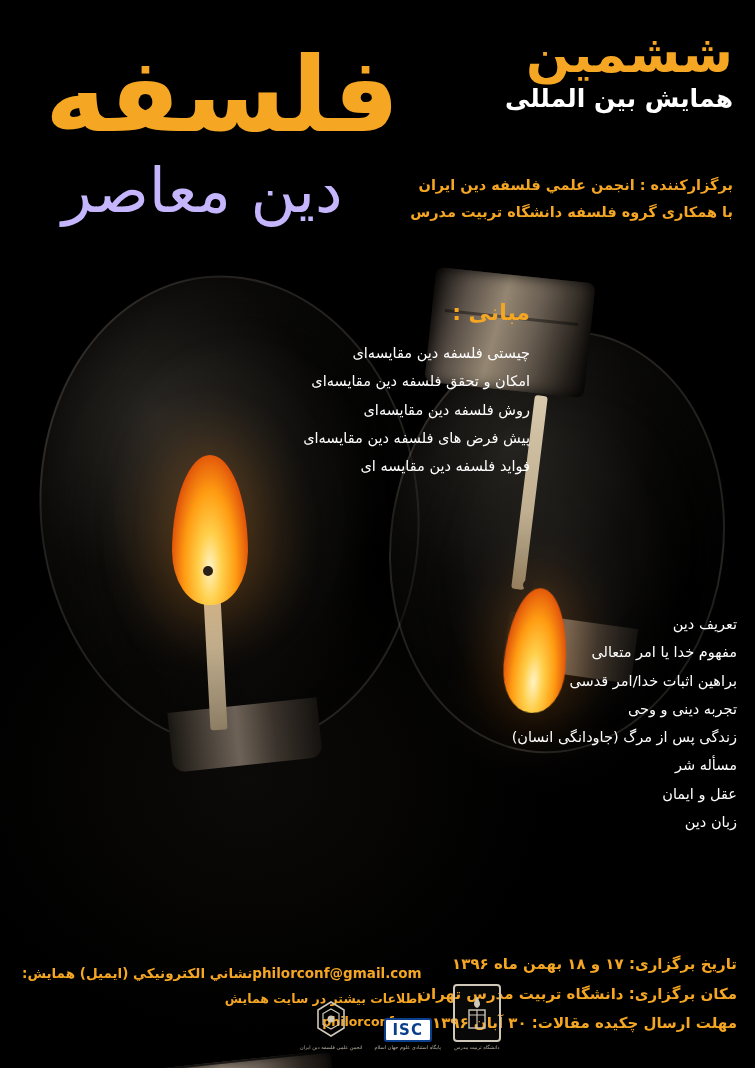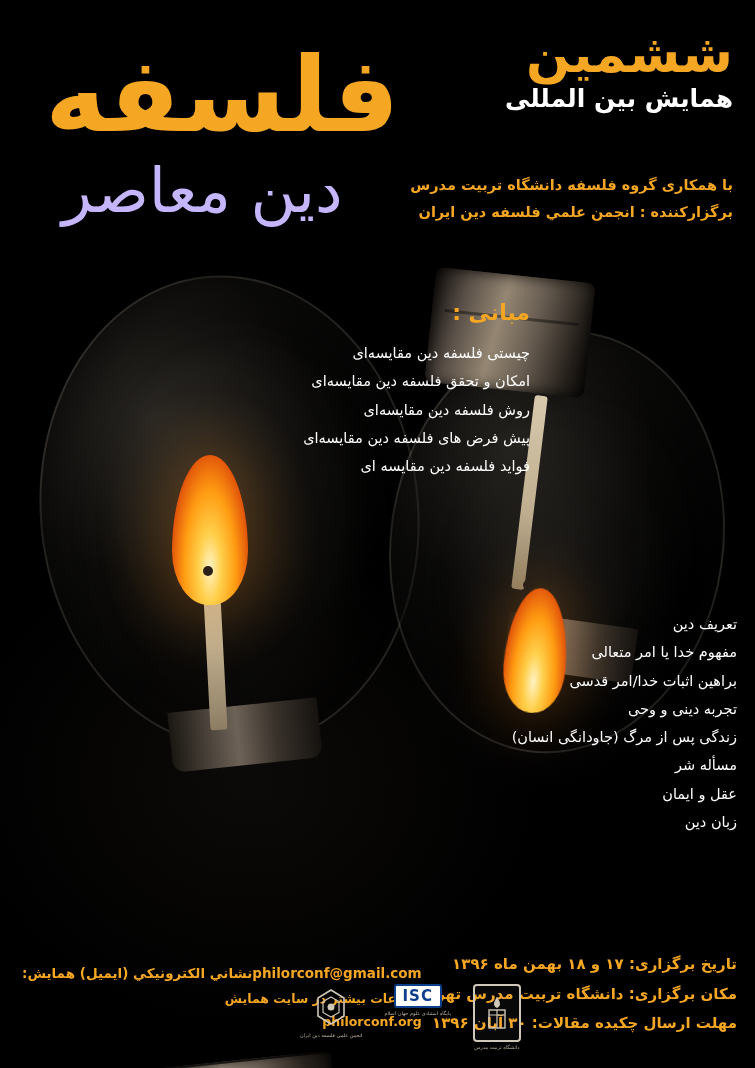--- a/index.html
+++ b/index.html
@@ -241,22 +241,22 @@
   }
   .footer-left .sub {
     font-size: 12.5px;
   }
 
   .logos {
     position: absolute;
     left: 300px;
     bottom: 18px;
     display: flex;
-    align-items: flex-start;
-    gap: 22px;
+    align-items: flex-end;
+    gap: 12px;
   }
   .logo {
     display: flex;
     flex-direction: column;
     align-items: center;
     color: #cfc7b8;
   }
   .logo-caption {
     font-size: 5px;
     margin-top: 2px;
@@ -312,22 +312,22 @@
 
   <div class="header">
     <div class="title-row">
       <div class="t-sheshomin">ششمین</div>
       <div class="t-hamayesh">همایش بین المللی</div>
     </div>
     <div class="t-falsafe">فلسفه</div>
     <div class="t-din">دین معاصر</div>
 
     <div class="organizer">
+      <div>برگزارکننده : انجمن علمي فلسفه دین ایران</div>
       <div>با همکاری گروه فلسفه دانشگاه تربیت مدرس</div>
-      <div>برگزارکننده : انجمن علمي فلسفه دین ایران</div>
     </div>
   </div>
 
   <div class="col col-mabani">
     <div class="col-heading">مبانی :</div>
     <ul>
       <li>چیستی فلسفه دین مقایسه‌ای</li>
       <li>امکان و تحقق فلسفه دین مقایسه‌ای</li>
       <li>روش فلسفه دین مقایسه‌ای</li>
       <li>پیش فرض های فلسفه دین مقایسه‌ای</li>

